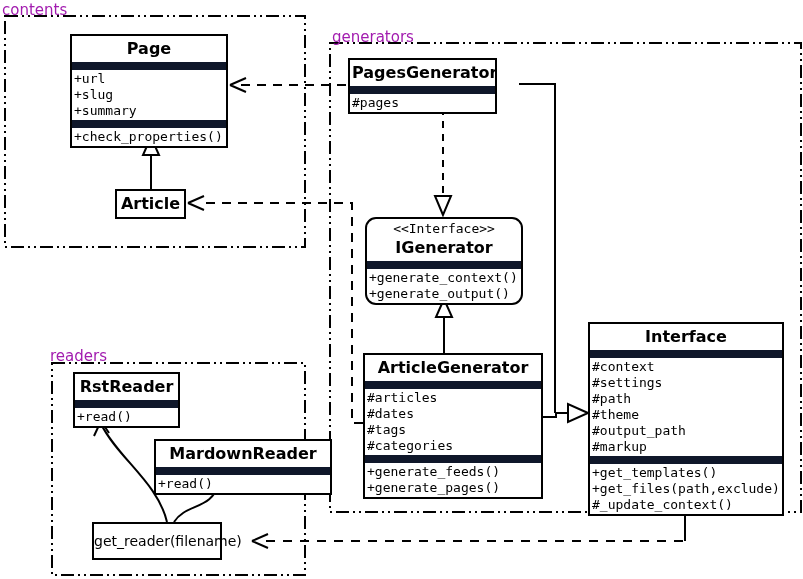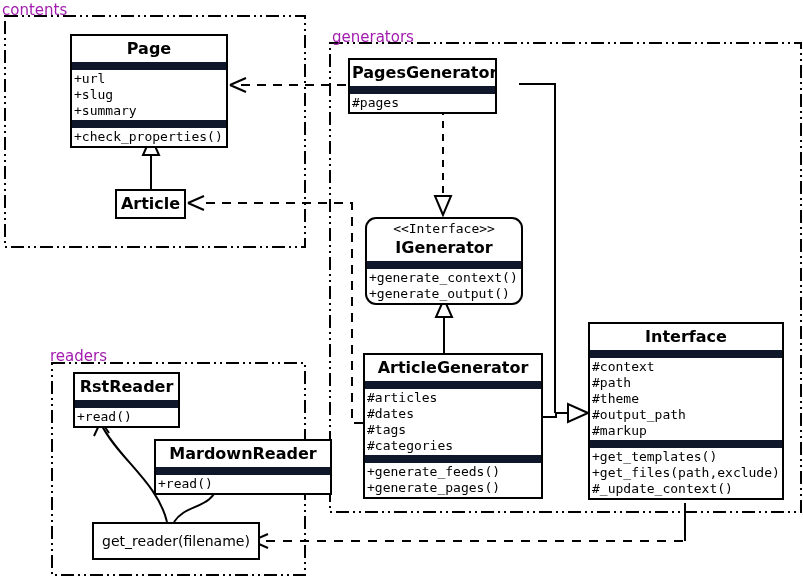--- a/index.html
+++ b/index.html
@@ -171,20 +171,21 @@
     <div class="usec">
       <div class="urow">+generate_feeds()</div>
       <div class="urow">+generate_pages()</div>
     </div>
   </div>
 
   <div class="ubox" style="left:588px;top:322px;width:196px;">
     <div class="utitle">Interface</div>
     <div class="usec">
       <div class="urow">#context</div>
+      <div class="urow">#settings</div>
       <div class="urow">#path</div>
       <div class="urow">#theme</div>
       <div class="urow">#output_path</div>
       <div class="urow">#markup</div>
     </div>
     <div class="usec">
       <div class="urow">+get_templates()</div>
       <div class="urow">+get_files(path,exclude)</div>
       <div class="urow">#_update_context()</div>
     </div>
@@ -197,15 +198,15 @@
     </div>
   </div>
 
   <div class="ubox" style="left:154px;top:430px;width:178px;margin-top:9px;">
     <div class="utitle">MardownReader</div>
     <div class="usec">
       <div class="urow">+read()</div>
     </div>
   </div>
 
-  <div class="plain-node" style="left:92px;top:522px;width:168px;height:38px;line-height:34px;text-align:center;">get_reader(filename)</div>
+  <div class="plain-node" style="left:92px;top:522px;width:130px;height:38px;line-height:34px;text-align:center;">get_reader(filename)</div>
 
 </div>
 
 </body></html>

